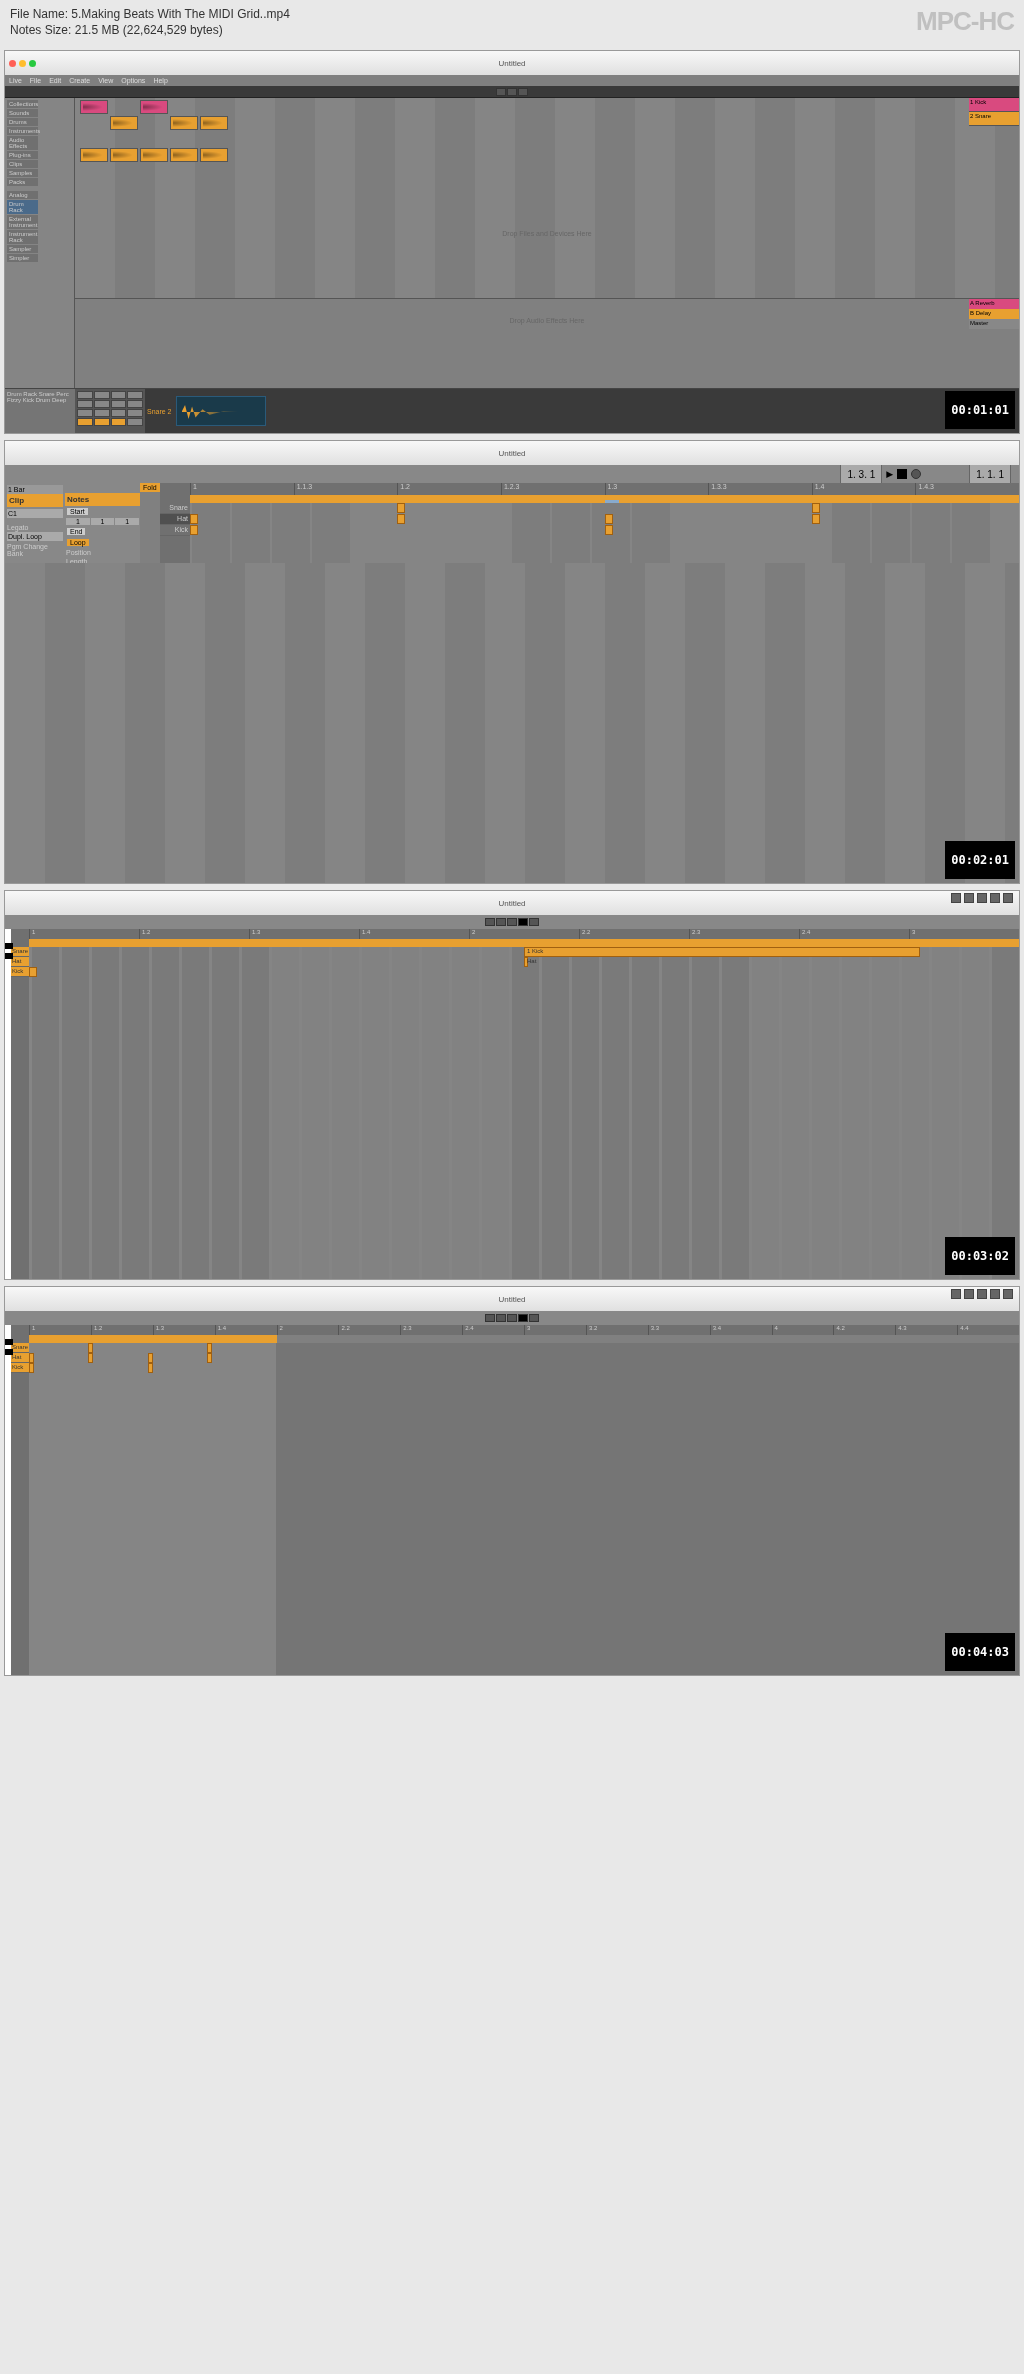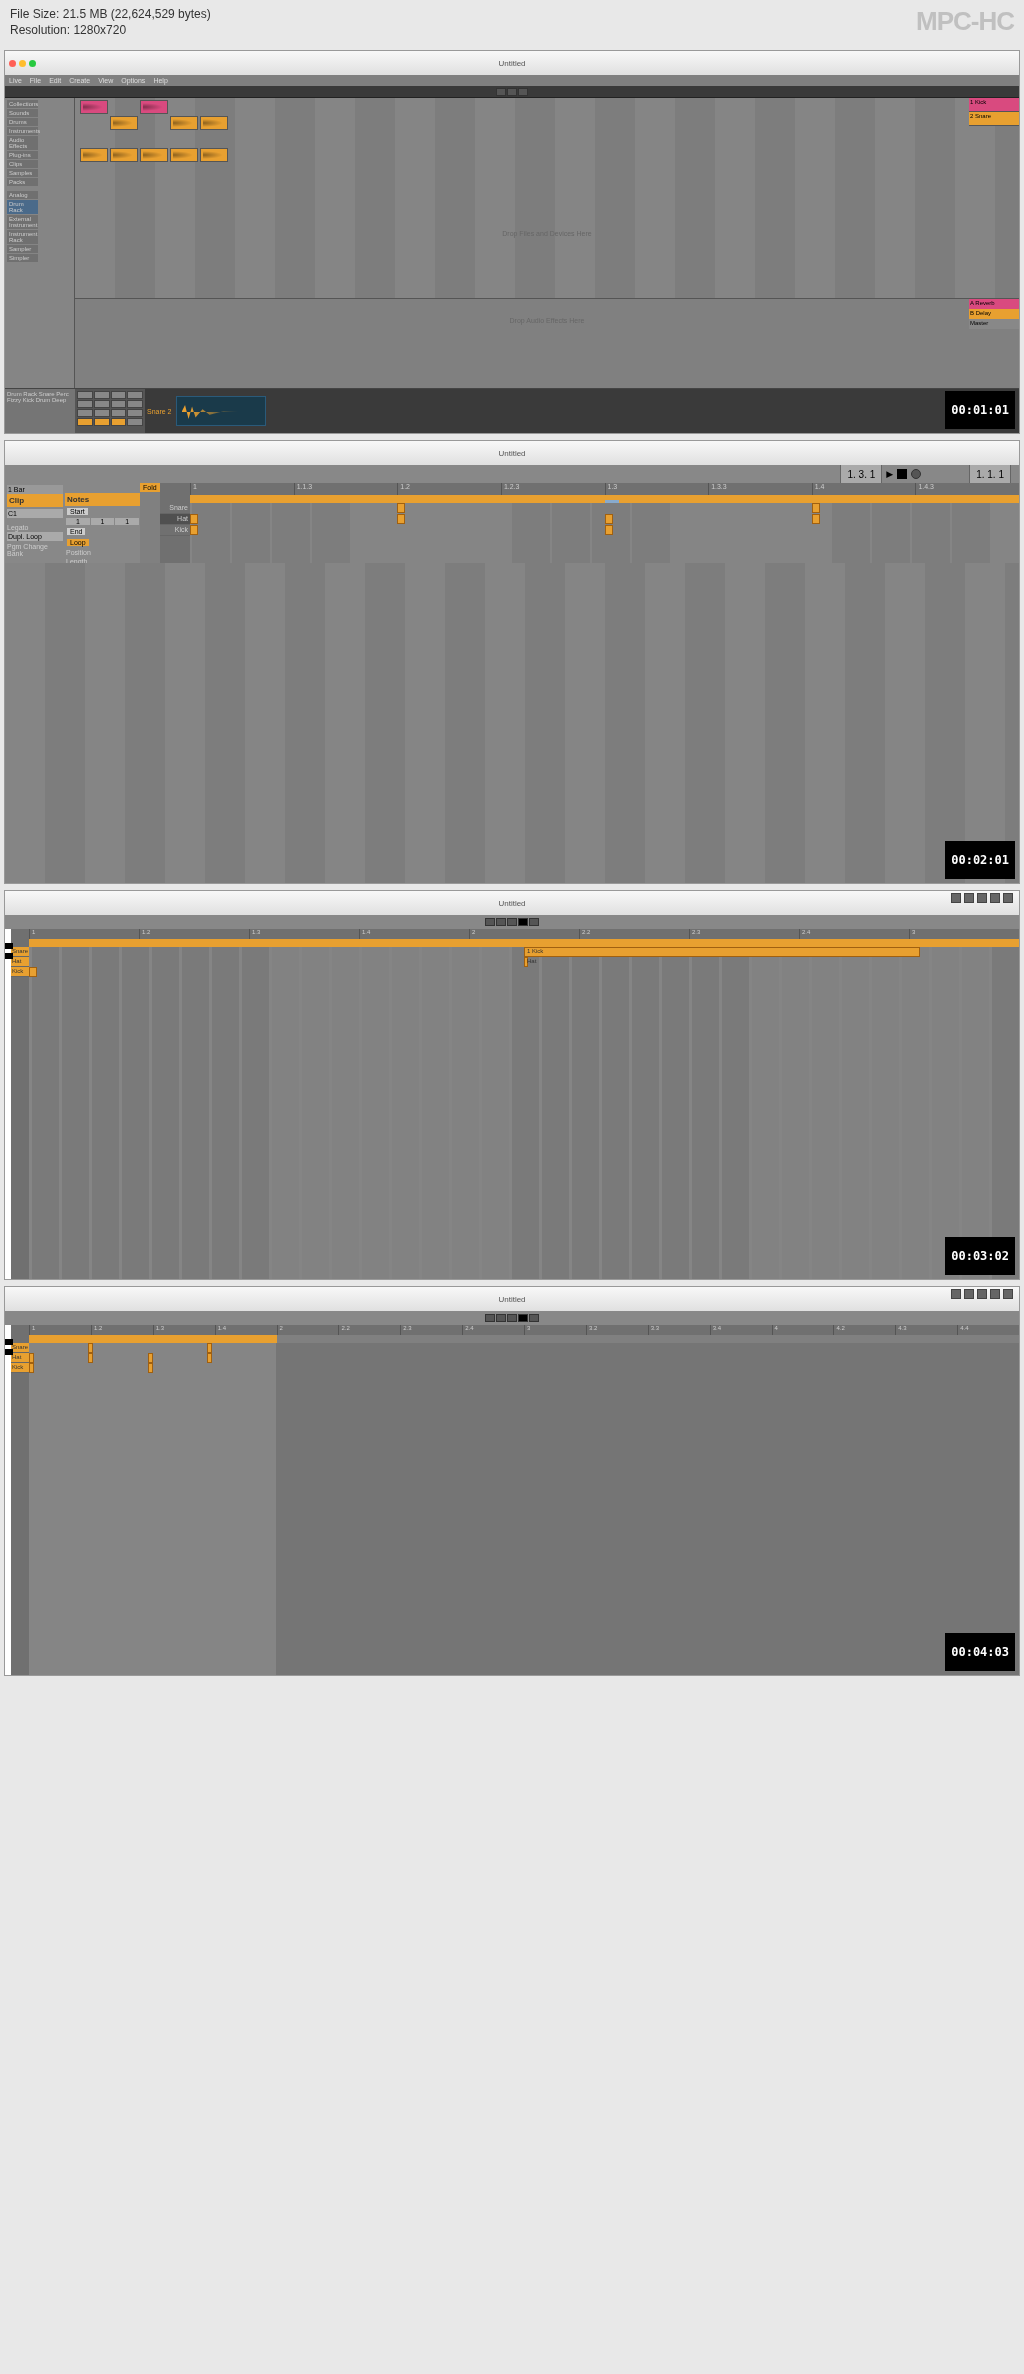--- a/index.html
+++ b/index.html
@@ -78,22 +78,22 @@
 .long-note { position: absolute; height: 10px; background: #e8a030; border: 1px solid #a06010; font-size: 6px; padding-left: 2px; color: #333; }
 .ss3-labels { width: 22px; background: #707070; font-size: 6px; }
 .ss3-lbl { height: 10px; color: #ccc; padding: 1px; border-bottom: 1px solid #666; }
 .ss3-lbl.orange { background: #e8a030; color: #333; }
 .fold-btn { position: absolute; left: 0; top: 0; background: #e8a030; font-size: 7px; padding: 1px 3px; }
 </style>
 </head>
 <body>
 
 <div class="header-info">
-  <div class="line"><span>File Size:</span> <span>21.5 MB (22,624,529 bytes)</span></div>
-  <div class="line"><span>Resolution:</span> <span>1280x720</span></div>
+  <div class="line"><span>File Name:</span> <span>5.Making Beats With The MIDI Grid..mp4</span></div>
+  <div class="line"><span>Notes Size:</span> <span>21.5 MB (22,624,529 bytes)</span></div>
   <div class="mpc-logo">MPC-HC</div>
 </div>
 
 <div class="screenshot">
   <div class="win-titlebar">
     <div class="win-dots">
         <span class="dot-r"></span>
         <span class="dot-y"></span>
         <span class="dot-g"></span>
       </div>

